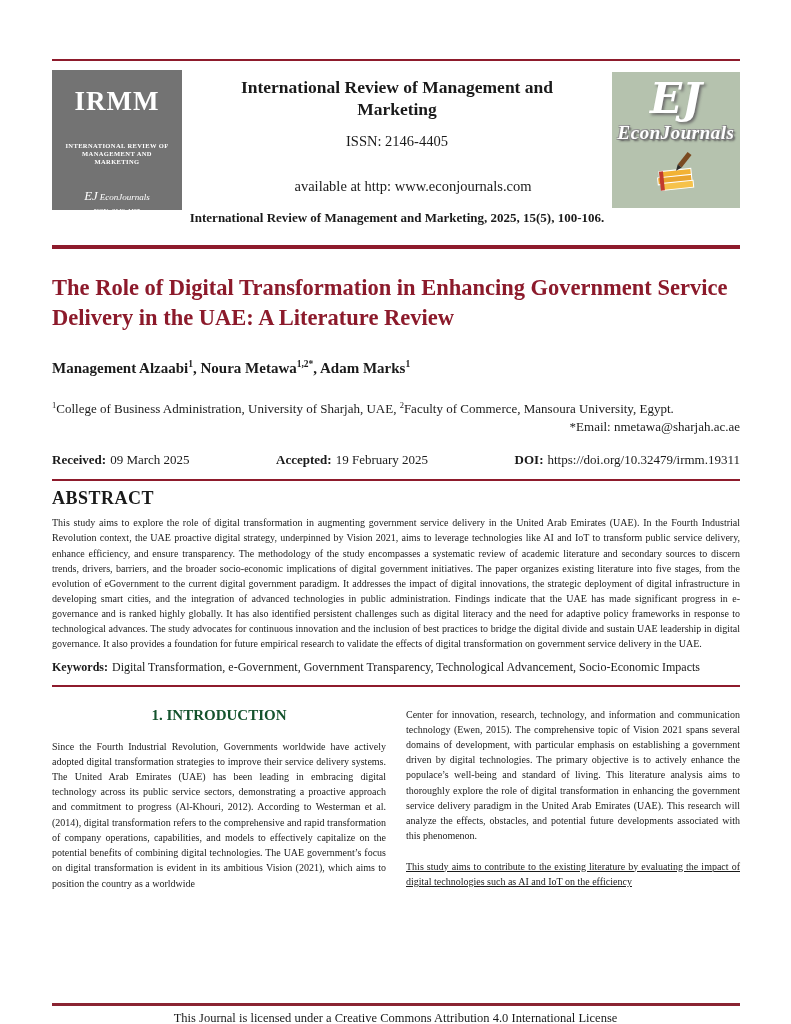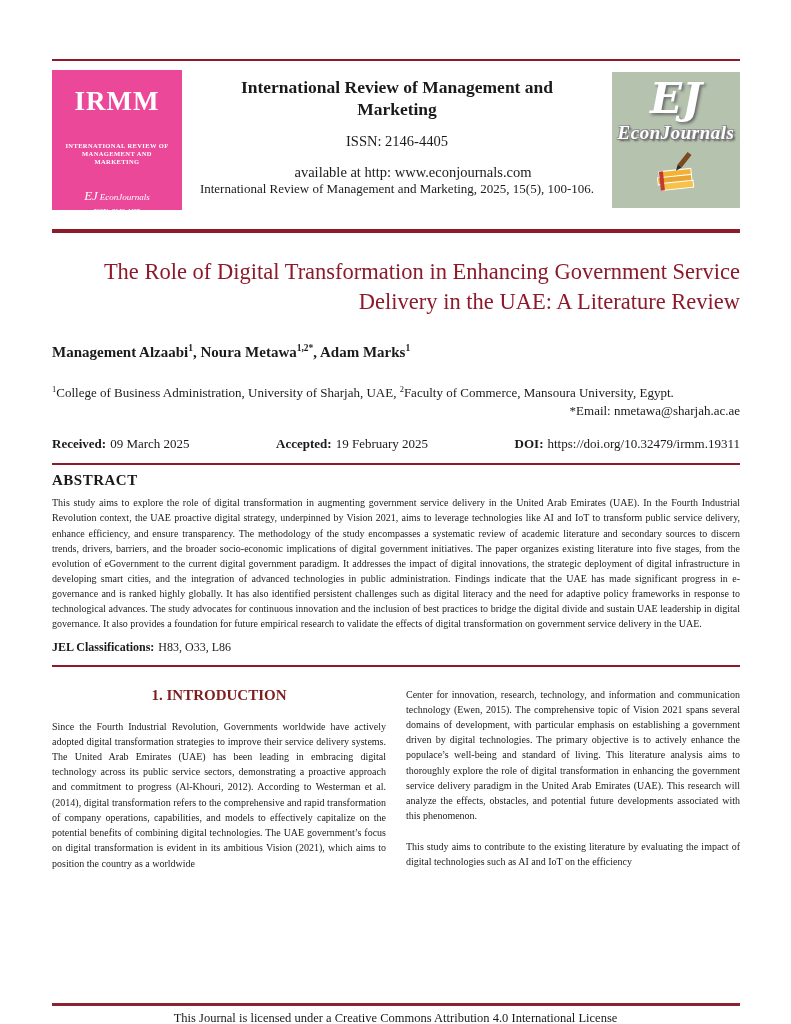--- a/index.html
+++ b/index.html
@@ -15,76 +15,76 @@
 
   
   .top-rule    { margin-top:59px; height:2px; background:#8e1b2c; }
   .thick-rule  { margin-top:19px; height:4px; background:#8e1b2c; }
   .thin-rule   { margin-top:11px; height:2px; background:#8e1b2c; }
   .red-rule    { margin-top:9px;  height:2px; background:#8e1b2c; }
 
   
   .masthead { margin-top:9px; display:flex; justify-content:space-between; align-items:flex-start; }
   .irmm-logo {
-    width:130px; height:140px; background:#ec4899; color:#fff;
+    width:130px; height:140px; background:#737373; color:#fff;
     display:flex; flex-direction:column; align-items:center; text-align:center;
     padding-top:16px; flex:none;
   }
   .irmm-acronym { font-size:27px; font-weight:bold; letter-spacing:1px; }
   .irmm-sub { margin-top:25px; font-size:6.5px; font-weight:bold; letter-spacing:0.4px; line-height:8px; max-width:112px; }
   .irmm-pub { margin-top:22px; font-size:9px; font-weight:normal; font-style:italic; }
   .irmm-pub .ej-init { font-size:13px; margin-right:2px; }
   .irmm-issn { margin-top:3px; font-size:6.5px; font-weight:bold; }
 
   .mast-center { flex:1; text-align:center; padding-top:6px; }
   .mast-title { font-size:17.5px; font-weight:bold; line-height:22px; max-width:380px; margin:0 auto; }
   .mast-issn  { margin-top:13px; font-size:14.5px; }
-  .mast-avail { margin-top:14px; font-size:14.5px;padding-left:32px; }
-  .mast-cite  { font-size:13px; font-weight:normal; }
+  .mast-avail { margin-top:28px; font-size:14.5px;padding-left:32px; }
+  .mast-cite  { margin-top:15px; font-size:13px; font-weight:bold; }
 
   .ej-logo {
     width:128px; height:136px; background:#b5c2ae; text-align:center;
     padding-top:4px; margin-top:2px; flex:none;
   }
   .ej-initials {
     font-size:42px; line-height:46px; color:#fff; font-style:italic; font-weight:bold;
     font-family:"DejaVu Serif", serif; text-shadow:2px 2px 3px #6d6d6d;
   }
   .ej-name {
     font-size:19px; color:#fff; font-style:italic; font-weight:bold; letter-spacing:0.5px;
     text-shadow:1px 1px 0 #777, -1px -1px 0 #999, 1px -1px 0 #888, -1px 1px 0 #888, 2px 2px 2px #555;
   }
   .ej-books { margin-top:5px; }
 
   
   .article-title {
-    margin-top:24px; color:#8c1a2b; font-size:22.5px; font-weight:normal; line-height:30px;
-    text-align:right;
+    margin-top:24px; color:#8c1a2b; font-size:22.5px; font-weight:bold; line-height:30px;
+    text-align:left;
   }
   .authors { margin-top:26px; font-size:15px; font-weight:bold; }
   .authors sup { font-size:9.5px; }
   .affiliation { margin-top:19px; font-size:13px; line-height:18px; }
   .affiliation sup { font-size:8.5px; }
   .email-line { font-size:13px; line-height:18px;text-align:right; }
 
   .meta-row { margin-top:16px; display:flex; justify-content:space-between; font-size:13px; }
   .meta-row .lbl { font-weight:bold; margin-right:4px; }
 
-  .abstract-head { margin-top:7px; font-size:15px; font-weight:bold; letter-spacing:0.5px; }
+  .abstract-head { margin-top:7px; font-size:18px; font-weight:bold; letter-spacing:0.5px; }
   .abstract-text { margin-top:6px; font-size:10px; line-height:15.1px; text-align:justify; }
 
   .kw-block { margin-top:9px; font-size:12px; line-height:15.5px; }
   .kw-block .lbl { font-weight:bold; margin-right:4px; }
 
   
   .two-col { margin-top:20px; display:flex; gap:20px; }
   .col { flex:1; min-width:0; }
-  .section-head { text-align:center; color:#7f1d1d; font-size:15px; font-weight:bold; margin-bottom:15px; }
+  .section-head { text-align:center; color:#14532d; font-size:15px; font-weight:bold; margin-bottom:15px; }
   .body-text { font-size:10px; line-height:15.2px; text-align:justify; }
-  .body-text + .body-text { margin-top:15px; }
+  .body-text + .body-text { margin-top:15px;text-decoration:underline; }
 
   
   .footer-rule { position:absolute; top:944px; left:52px; right:51px; height:3px; background:#8a2432; }
   .license { position:absolute; top:952px; left:0; right:0; text-align:center; font-size:12.5px; }
 </style>
 </head>
 <body>
 
 <div class="page">
 
@@ -137,21 +137,21 @@
     <div><span class="lbl">Accepted:</span><span>19 February 2025</span></div>
     <div><span class="lbl">DOI:</span><span>https://doi.org/10.32479/irmm.19311</span></div>
   </div>
 
   <div class="thin-rule"></div>
 
   <div class="abstract-head">ABSTRACT</div>
   <p class="abstract-text">This study aims to explore the role of digital transformation in augmenting government service delivery in the United Arab Emirates (UAE). In the Fourth Industrial Revolution context, the UAE proactive digital strategy, underpinned by Vision 2021, aims to leverage technologies like AI and IoT to transform public service delivery, enhance efficiency, and ensure transparency. The methodology of the study encompasses a systematic review of academic literature and secondary sources to discern trends, drivers, barriers, and the broader socio-economic implications of digital government initiatives. The paper organizes existing literature into five stages, from the evolution of eGovernment to the current digital government paradigm. It addresses the impact of digital innovations, the strategic deployment of digital infrastructure in developing smart cities, and the integration of advanced technologies in public administration. Findings indicate that the UAE has made significant progress in e-governance and is ranked highly globally. It has also identified persistent challenges such as digital literacy and the need for adaptive policy frameworks in response to technological advances. The study advocates for continuous innovation and the inclusion of best practices to bridge the digital divide and sustain UAE leadership in digital governance. It also provides a foundation for future empirical research to validate the effects of digital transformation on government service delivery in the UAE.</p>
 
   <div class="kw-block">
-    <div><span class="lbl">JEL Classifications:</span><span>H83, O33, L86</span></div>
+    <div><span class="lbl">Keywords:</span><span>Digital Transformation, e-Government, Government Transparency, Technological Advancement, Socio-Economic Impacts</span></div>
   </div>
 
   <div class="red-rule"></div>
 
   <div class="two-col">
     <div class="col">
       <h2 class="section-head">1. INTRODUCTION</h2>
       <p class="body-text">Since the Fourth Industrial Revolution, Governments worldwide have actively adopted digital transformation strategies to improve their service delivery systems. The United Arab Emirates (UAE) has been leading in embracing digital technology across its public service sectors, demonstrating a proactive approach and commitment to progress (Al-Khouri, 2012). According to Westerman et al. (2014), digital transformation refers to the comprehensive and rapid transformation of company operations, capabilities, and models to effectively capitalize on the potential benefits of combining digital technologies. The UAE government’s focus on digital transformation is evident in its ambitious Vision (2021), which aims to position the country as a worldwide</p>
     </div>
     <div class="col">

